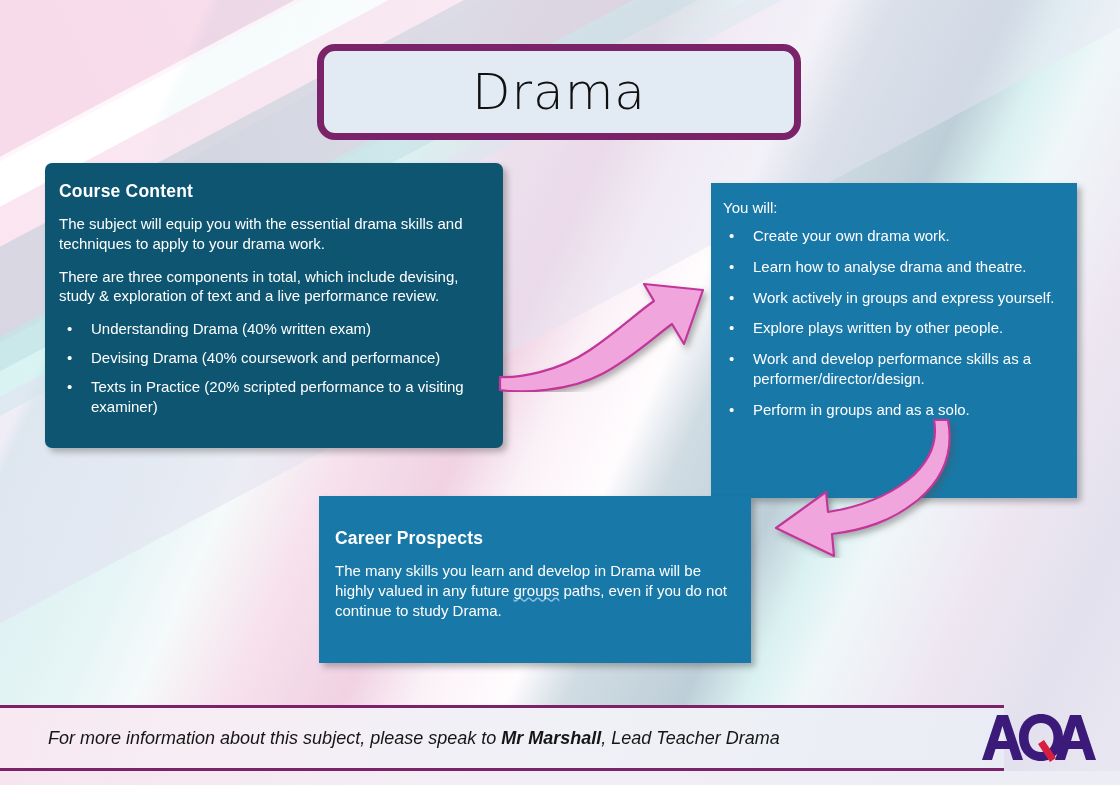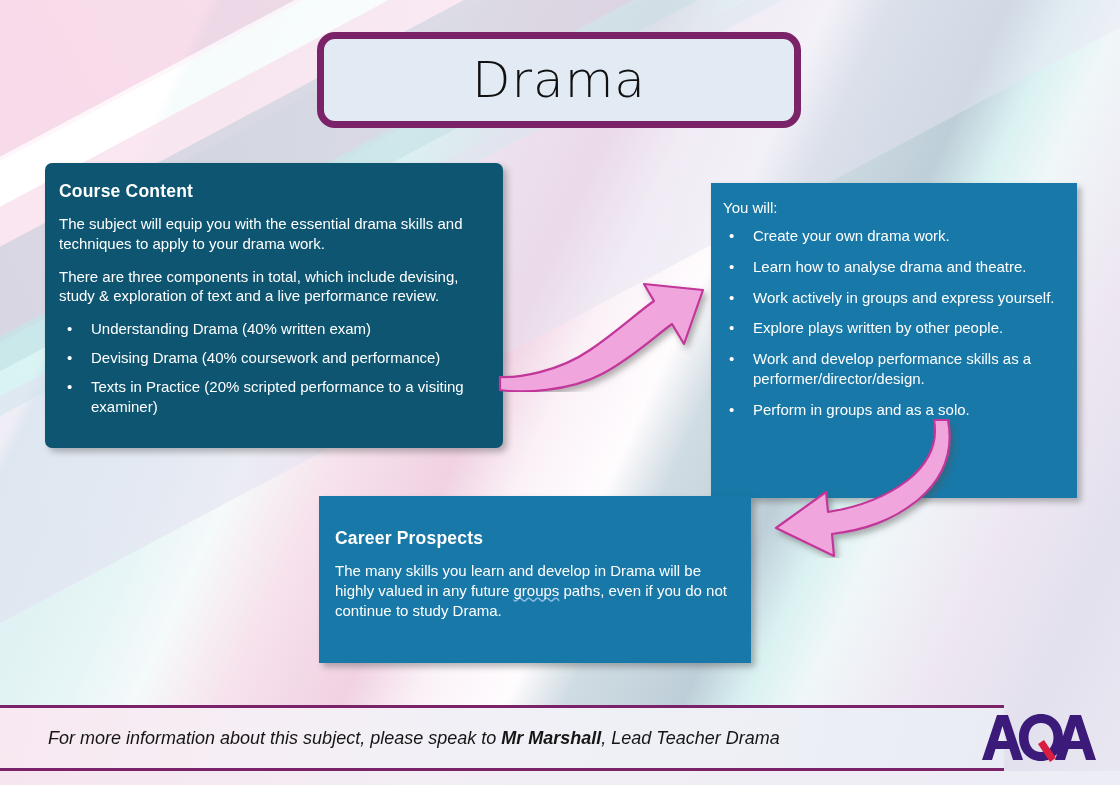--- a/index.html
+++ b/index.html
@@ -68,21 +68,21 @@
     background:linear-gradient(90deg,rgba(255,255,255,.85),rgba(255,255,255,.55));
   }
   .bg-lav-1{
     left:-420px;top:620px;width:2100px;height:200px;
     transform:rotate(-28deg);
     background:linear-gradient(90deg,rgba(224,222,238,.6),rgba(236,234,245,.4));
   }
 
   
   #title-box{
-    position:absolute;left:317px;top:32px;width:484px;height:96px;
+    position:absolute;left:317px;top:44px;width:484px;height:96px;
     background:#e2eaf4;
     border:7px solid #7b2368;
     border-radius:18px;
     box-sizing:border-box;
     display:flex;align-items:center;justify-content:center;
   }
   #title-text{
     font-family:"DejaVu Sans",sans-serif;
     font-size:50px;font-weight:300;color:#111111;letter-spacing:1px;
   }

